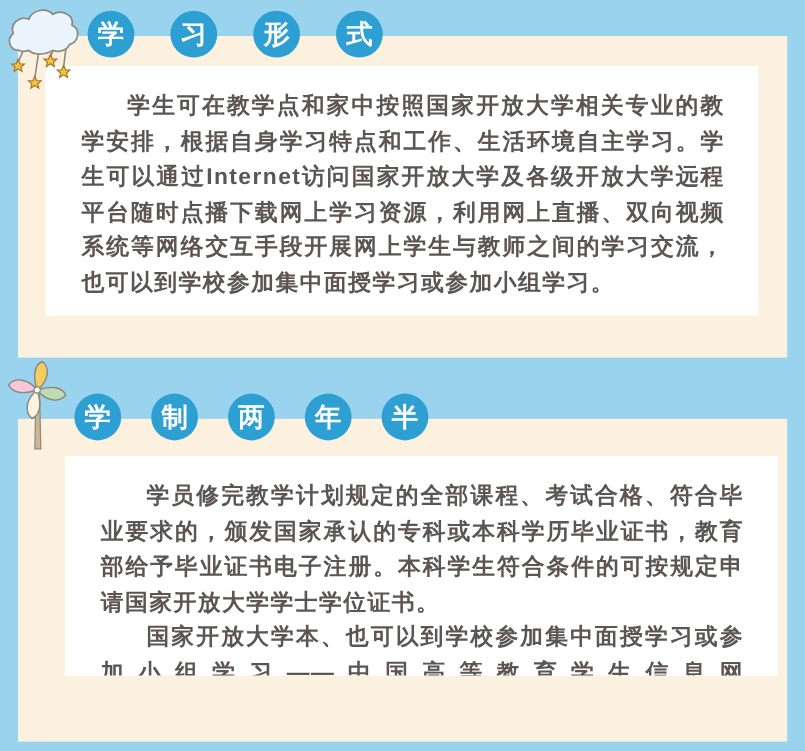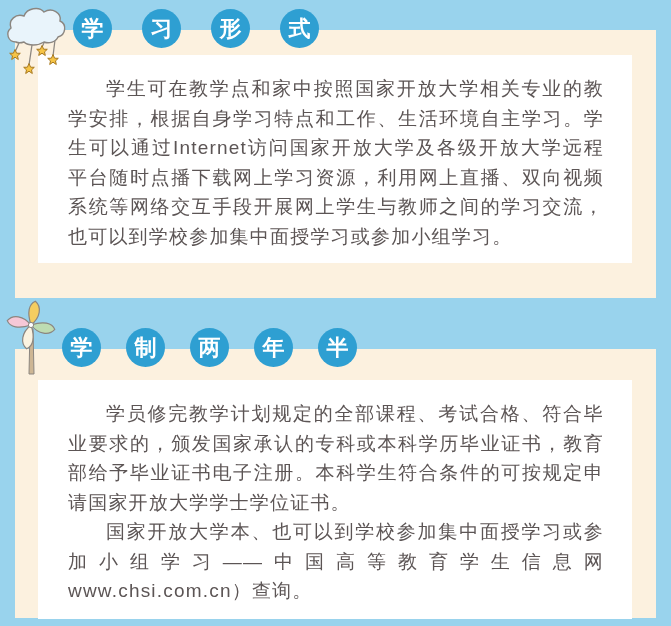--- a/index.html
+++ b/index.html
@@ -26,30 +26,31 @@
   .panel-2{top:349px;height:269px;}
 
   .card{
     position:absolute;left:38px;width:594px;
     background:var(--card);
     box-sizing:border-box;
     padding:19px 28px 0 30px;
     overflow:hidden;
   }
   .card-1{top:55px;height:208px;}
-  .card-2{top:380px;height:239px;}
+  .card-2{top:380px;height:183px;margin-left:16px;}
 
   .card p{
     margin:0;
     color:var(--text);
     font-size:19px;
     line-height:29.5px;
     letter-spacing:1.2px;
     text-align:justify;
     text-indent:2em;
+    font-weight:bold;
   }
 
   .badge-row{
     position:absolute;
     display:flex;
     z-index:3;
   }
   .badge-row-1{left:73px;top:9px;gap:30px;}
   .badge-row-2{left:62px;top:328px;gap:25px;}
   .badge{

